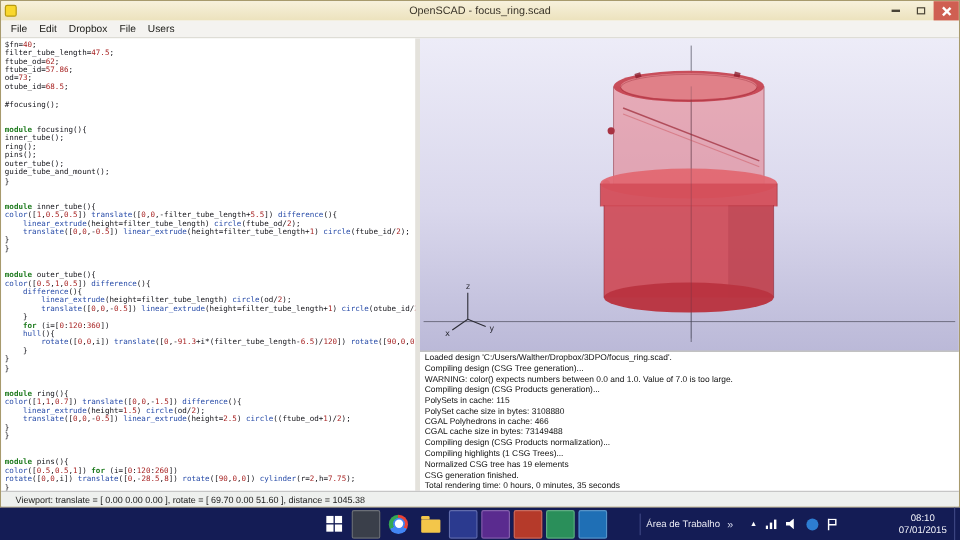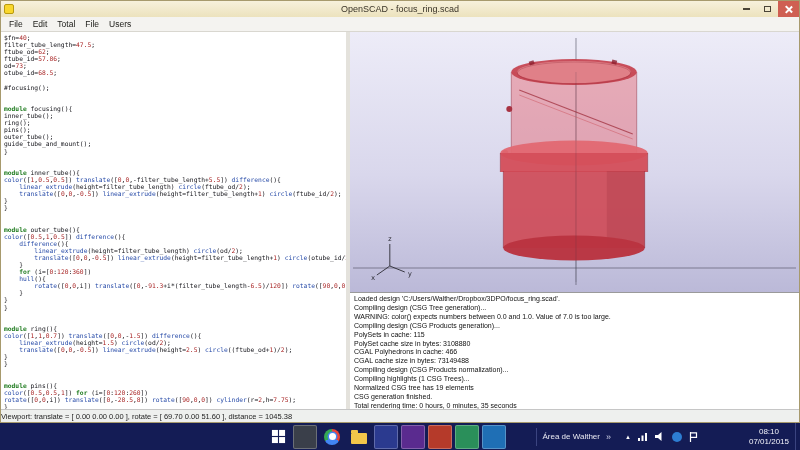--- a/index.html
+++ b/index.html
@@ -35,21 +35,21 @@
   .viewport3d { height:260px; flex:0 0 auto; position:relative; background:linear-gradient(#edecf8 0%, #d9d7ec 55%, #bbb9d8 100%); }
   .vp-svg { position:absolute; inset:0; width:100%; height:100%; }
   .axis { stroke:#4d4d5e; stroke-width:0.8; opacity:0.75; }
   .edge { stroke:rgba(128,26,40,0.5); stroke-width:0.8; }
   .tri  { stroke:#2a2a33; stroke-width:0.9; }
   .axis-label { font-size:7px; fill:#2a2a33; font-family:"DejaVu Sans Mono", monospace; }
 
   .console { flex:1 1 auto; background:#ffffff; border-top:1px solid #9a9a9a; padding:2px 0 0 4px; overflow:hidden; }
   .console-line { font-size:7px; line-height:8.9px; color:#101010; }
 
-  .statusbar { height:13px; flex:0 0 auto; background:#eef0ee; border-top:1px solid #c6c6c6; display:flex; align-items:center; padding-left:0; font-size:7.5px; color:#1d1d1d; white-space:nowrap; }
+  .statusbar { height:13px; flex:0 0 auto; background:#eef0ee; border-top:1px solid #c6c6c6; display:flex; align-items:center; padding-left:12px; font-size:7.5px; color:#1d1d1d; white-space:nowrap; }
 
   
   .taskbar { height:27px; flex:0 0 auto; background:var(--taskbar,#141c55); display:flex; align-items:center; color:#fff; }
   .apps { display:flex; align-items:center; gap:3px; margin-left:266px; }
   .app-icon { width:24px; height:24px; border-radius:2px; display:flex; align-items:center; justify-content:center; }
   .app-icon.square { box-shadow:inset 0 0 0 1px rgba(255,255,255,0.25); }
   .chrome-ball { width:16px; height:16px; border-radius:50%; position:relative;
       background:conic-gradient(#ea4335 0 120deg, #4285f4 120deg 240deg, #34a853 240deg 360deg); }
   .chrome-ball::after { content:''; position:absolute; inset:4.5px; border-radius:50%; background:#fff; box-shadow:0 0 0 1.5px #4285f4; }
   .folder-shape { width:16px; height:11px; background:#f3c64a; border-radius:1px; position:relative; margin-top:3px; }
@@ -83,21 +83,21 @@
           </div>
         <div class="wbtn close">
             <span class="glyph-close"></span>
           </div>
       </div>
     </div>
 
     <div class="menubar">
         <span class="menu-item">File</span>
         <span class="menu-item">Edit</span>
-        <span class="menu-item">Total</span>
+        <span class="menu-item">Dropbox</span>
         <span class="menu-item">File</span>
         <span class="menu-item">Users</span>
       </div>
 
     <div class="main">
 
       <div class="editor">
         <div>
             <div class="code-line">$fn=<i class="num">40</i>;</div>
             <div class="code-line">filter_tube_length=<i class="num">47.5</i>;</div>
@@ -253,21 +253,21 @@
         </div>
         <div class="app-icon square" style="background: rgb(43, 58, 143);"></div>
         <div class="app-icon square" style="background: rgb(90, 43, 143);"></div>
         <div class="app-icon square" style="background: rgb(181, 58, 42);"></div>
         <div class="app-icon square" style="background: rgb(42, 143, 90);"></div>
         <div class="app-icon square" style="background: rgb(31, 111, 181);"></div>
       </div>
     <div class="flex-spacer"></div>
     <div class="tb-divider"></div>
     <div class="desktop-toolbar">
-      <span>Área de Walther</span>
+      <span>Área de Trabalho</span>
       <span class="chev">»</span>
     </div>
     <div class="tray">
         <div class="tray-icon chevron">▲</div>
         <div class="tray-icon network">
           <svg width="10" height="9">
             <rect x="0" y="6" width="2" height="3" fill="#fff"></rect>
             <rect x="3.5" y="3.5" width="2" height="5.5" fill="#fff"></rect>
             <rect x="7" y="1" width="2" height="8" fill="#fff"></rect>
           </svg>

